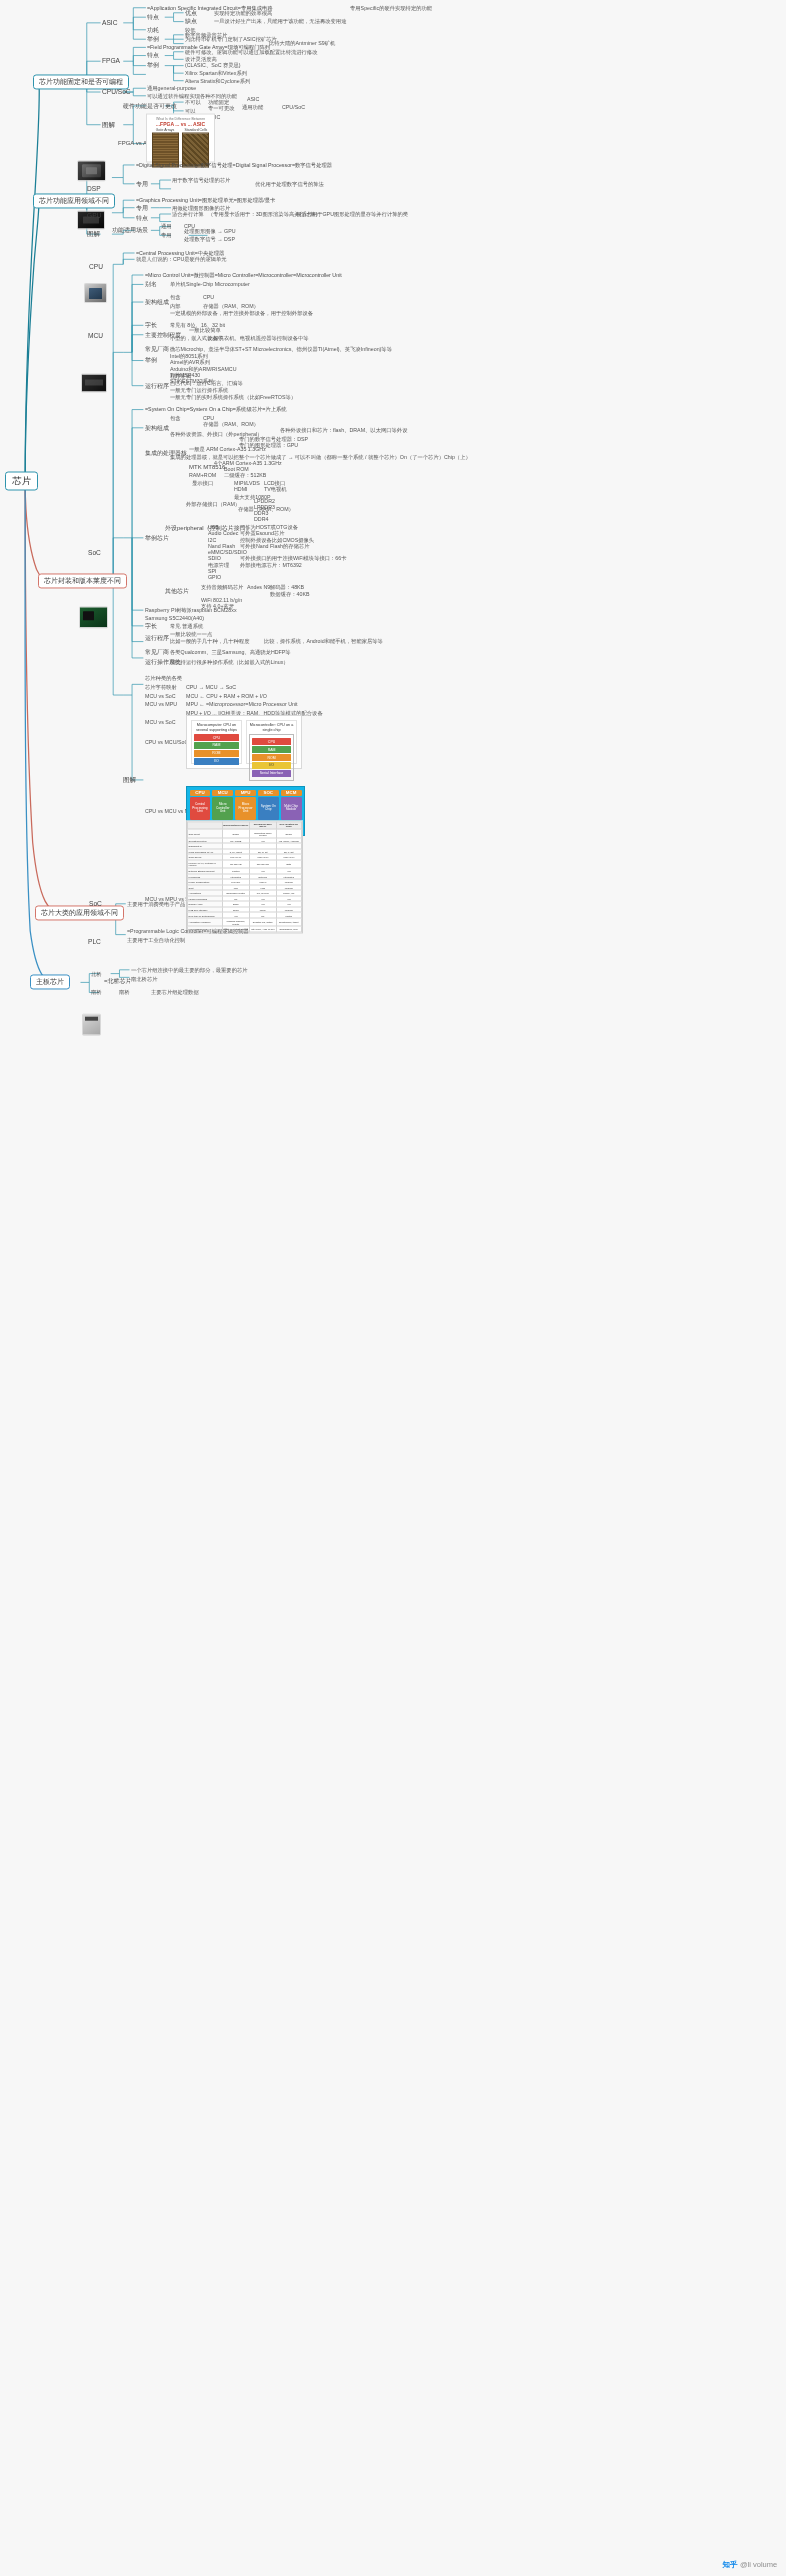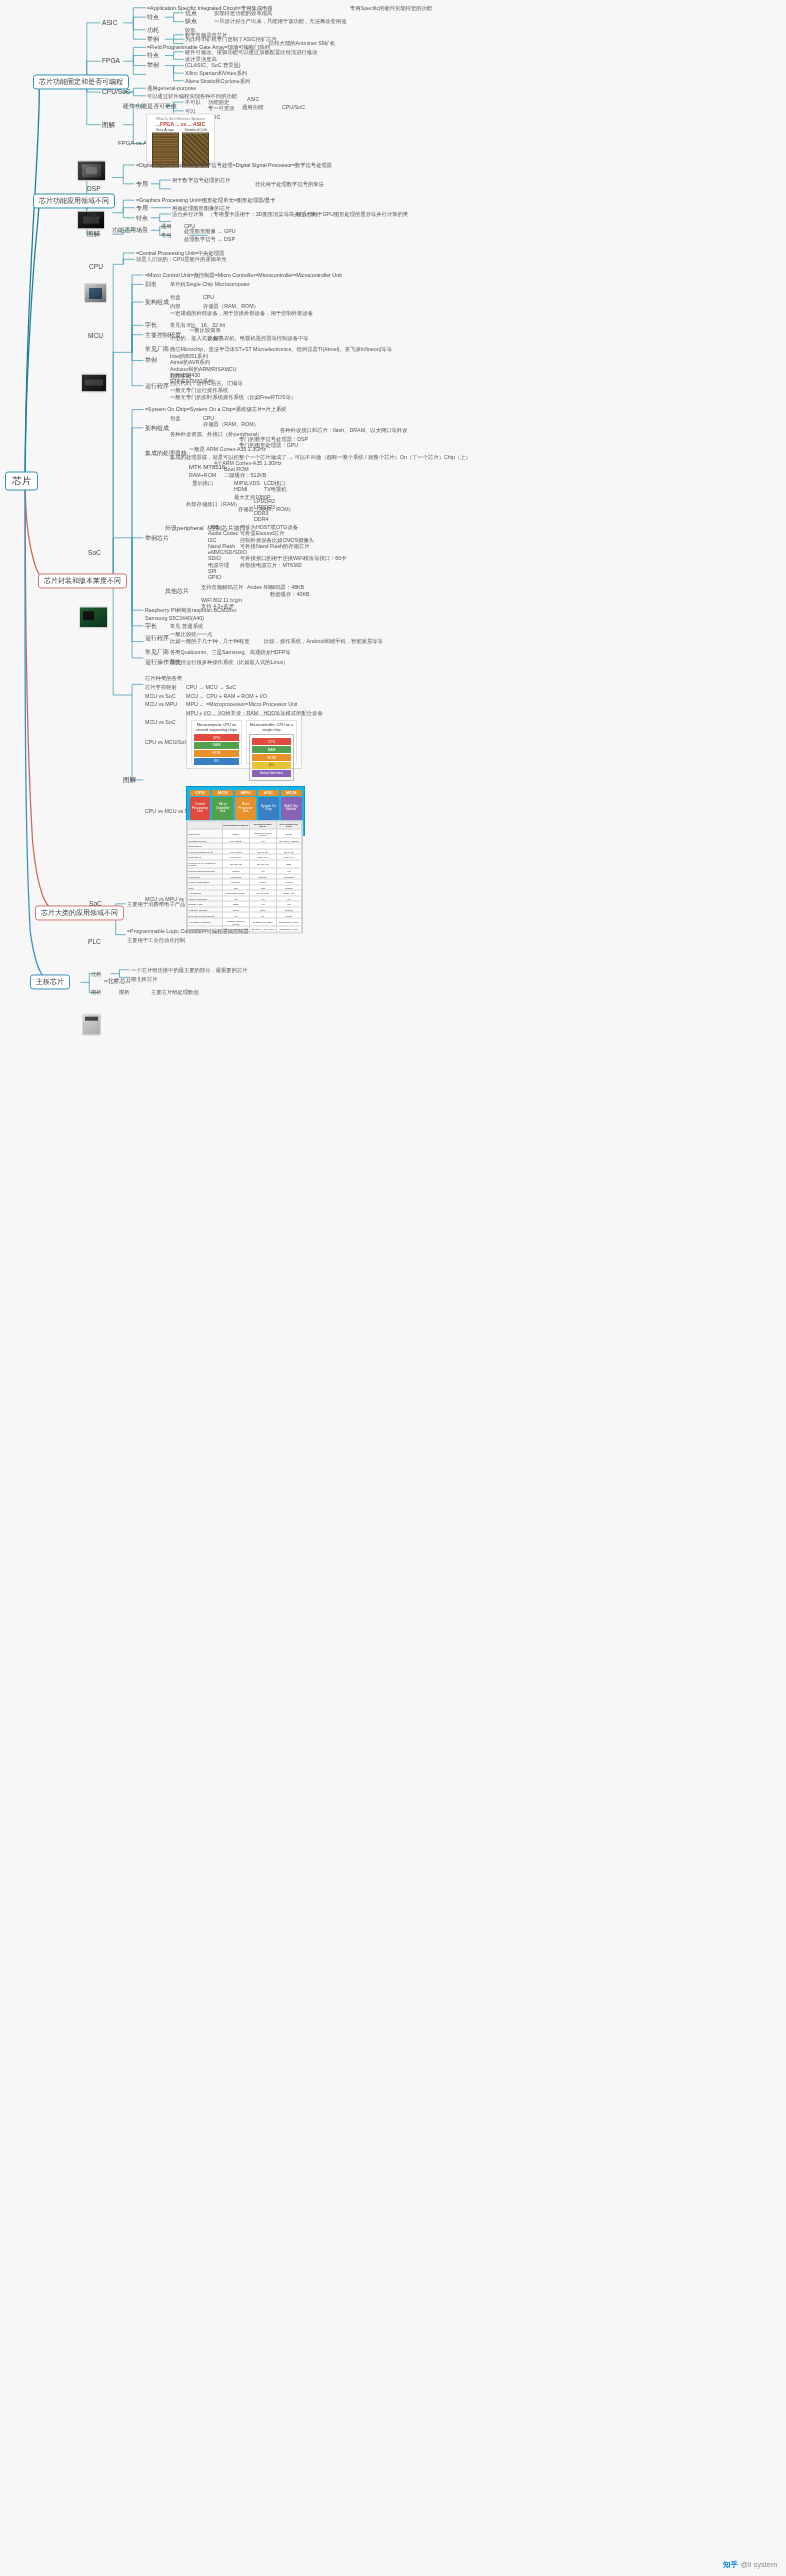--- a/index.html
+++ b/index.html
@@ -724,17 +724,17 @@
 <div class="node n-l4" style="left:91px; top:974px;">北桥</div>
 <div class="node n-l3" style="left:104px; top:981px;">=北桥芯片</div>
 <div class="node n-l4" style="left:131px; top:970px;">一个芯片组连接中的最主要的部分，最重要的芯片</div>
 <div class="node n-l4" style="left:131px; top:979px;">南北桥芯片</div>
 <div class="node n-l4" style="left:91px; top:992px;">南桥</div>
 <div class="node n-l4" style="left:119px; top:992px;">南桥</div>
 <div class="node n-l4" style="left:151px; top:992px;">主要芯片组处理数据</div>
 
 <div class="watermark">
   <span class="zh">知乎</span>
-  <span>@li system</span>
+  <span>@li volume</span>
 </div>
 
 </div>
 
 
 </body></html>

